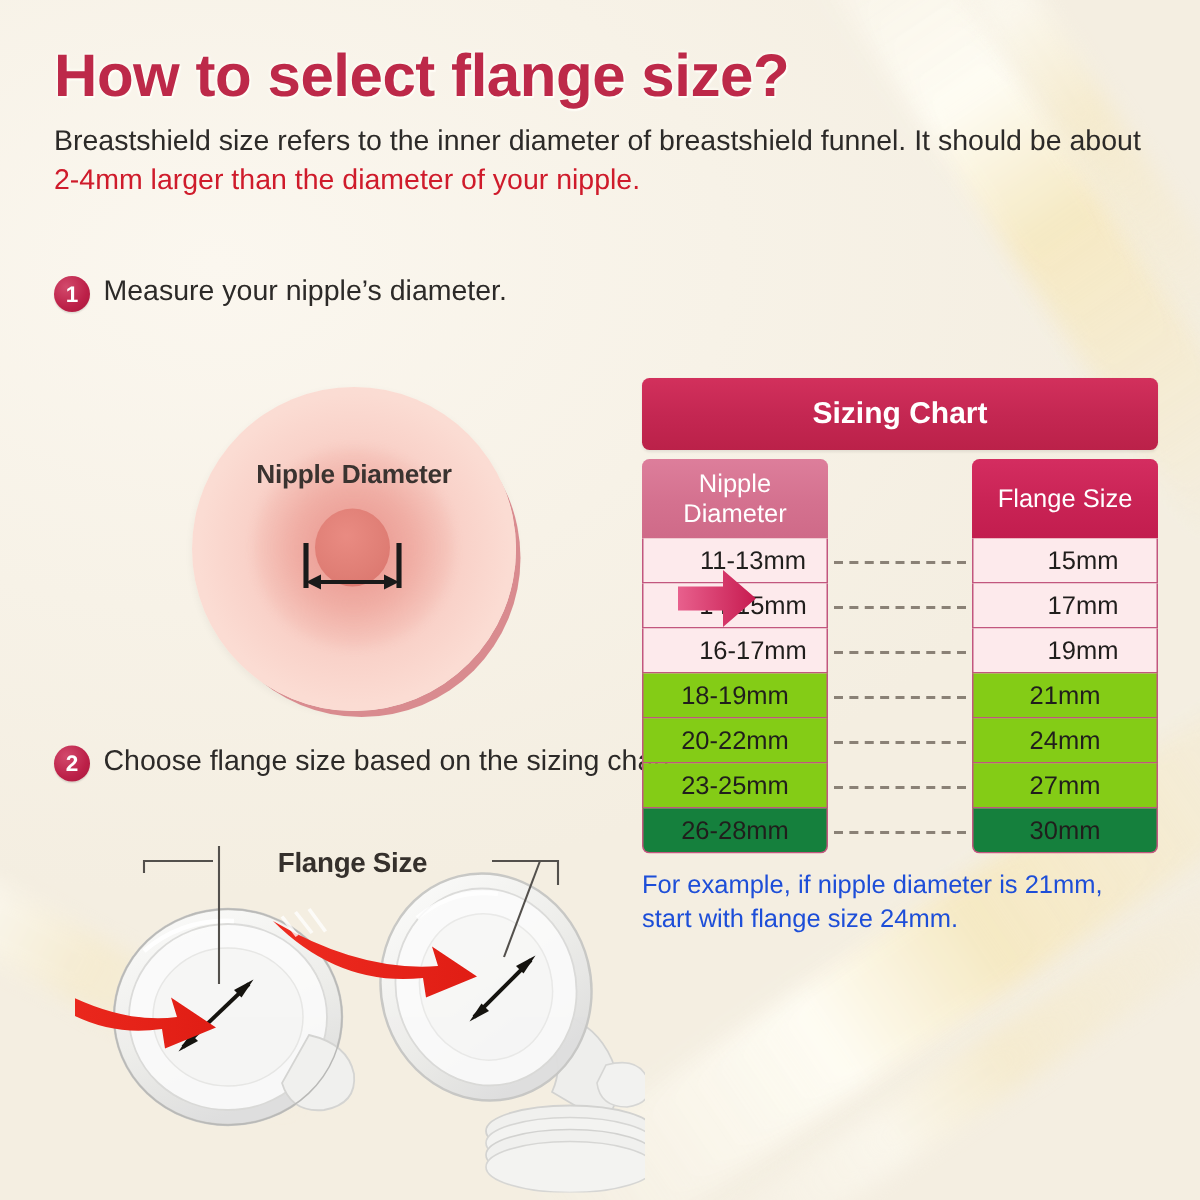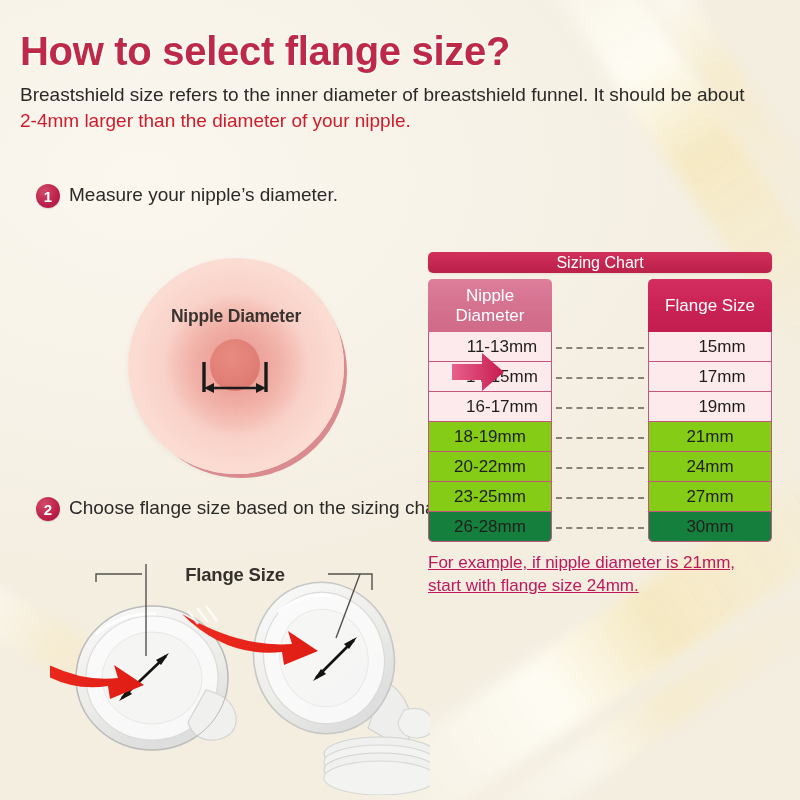--- a/index.html
+++ b/index.html
@@ -25,21 +25,21 @@
     filter:blur(7px);
     opacity:.95;
   }
   #bg .sw-tr { width:520px; height:70px; right:-150px; top:95px; transform:rotate(56deg); }
   #bg .sw-tr2 { width:420px; height:38px; right:-120px; top:40px; transform:rotate(56deg); opacity:.6; }
   #bg .sw-br { width:620px; height:78px; right:-140px; bottom:120px; transform:rotate(-34deg); }
   #bg .sw-br2 { width:460px; height:40px; right:-80px; bottom:60px; transform:rotate(-34deg); opacity:.55; }
   #bg .sw-bl { width:380px; height:46px; left:-150px; bottom:140px; transform:rotate(28deg); opacity:.5; }
 
   
-  #header { position:absolute; left:20px; top:30px; width:730px; z-index:3; }
+  #header { position:absolute; left:36px; top:30px; width:730px; z-index:3; }
   #title {
     font-size:40px; font-weight:bold; color:#bd2949;
     letter-spacing:-.3px; line-height:1.08;
     text-shadow:0 0 3px #fffdf6, 0 0 3px #fffdf6, 1px 1px 0 #fffdf6;
   }
   #subtitle { margin-top:9px; font-size:19px; color:#2c2a28; line-height:1.34; }
   #subtitle .hl { color:#cf1b2b; }
 
   
   .step { position:absolute; display:flex; align-items:flex-start; gap:9px; z-index:3; }
@@ -73,25 +73,26 @@
   }
   #nipple-label {
     position:absolute; left:8px; top:48px; width:200px; text-align:center;
     font-size:17.5px; font-weight:bold; color:#3a3330; letter-spacing:-.2px;
   }
   #nipple-measure { position:absolute; left:72px; top:104px; width:72px; height:40px; }
 
   
   #sizing-chart { position:absolute; left:428px; top:252px; width:344px; z-index:3; }
   #chart-title {
-    height:21px; border-radius:5px;
+    height:48px; border-radius:5px;
     background:linear-gradient(180deg, #d2305c 0%, #c42752 52%, #bb2149 100%);
-    color:#fff; font-size:16px;
+    color:#fff; font-size:20px;
     display:flex; align-items:center; justify-content:center;
     box-shadow:0 1px 2px rgba(0,0,0,.08);
+    font-weight:bold;
   }
   #chart-body { position:relative; margin-top:6px; }
   .chart-cols { display:flex; justify-content:space-between; }
   .col { width:124px; position:relative; z-index:2; }
   .col-head {
     height:53px; border-radius:5px 5px 0 0;
     color:#fff; font-size:17px; line-height:1.14;
     display:flex; align-items:center; justify-content:center; text-align:center;
     padding:0 4px;
   }
@@ -107,21 +108,21 @@
   .cell.t-blue  { background:#84cc16; }
   .cell.t-green { background:#15803d; }
   .cell.last { border-radius:0 0 5px 5px; }
   #dash-zone { position:absolute; left:124px; top:53px; width:96px; height:210px; z-index:1; }
   .dash-row {
     position:absolute; left:4px; width:88px; height:0;
     border-top:2px dashed #8a8176;
   }
   #flow-arrow { position:absolute; left:22px; top:72px; width:56px; height:42px; z-index:3; }
   #chart-note {
-    margin-top:9px; font-size:17px; color:#be185d; line-height:1.36;text-decoration:underline;
+    margin-top:9px; font-size:17px; color:#1d4ed8; line-height:1.36;
   }
 
   
   #flange-illustration { position:absolute; left:50px; top:560px; width:380px; height:235px; z-index:2; }
   #flange-label {
     position:absolute; left:95px; top:4px; width:180px; text-align:center;
     font-size:18.5px; font-weight:bold; color:#35302c; letter-spacing:-.2px;
   }
 </style>
 </head>

